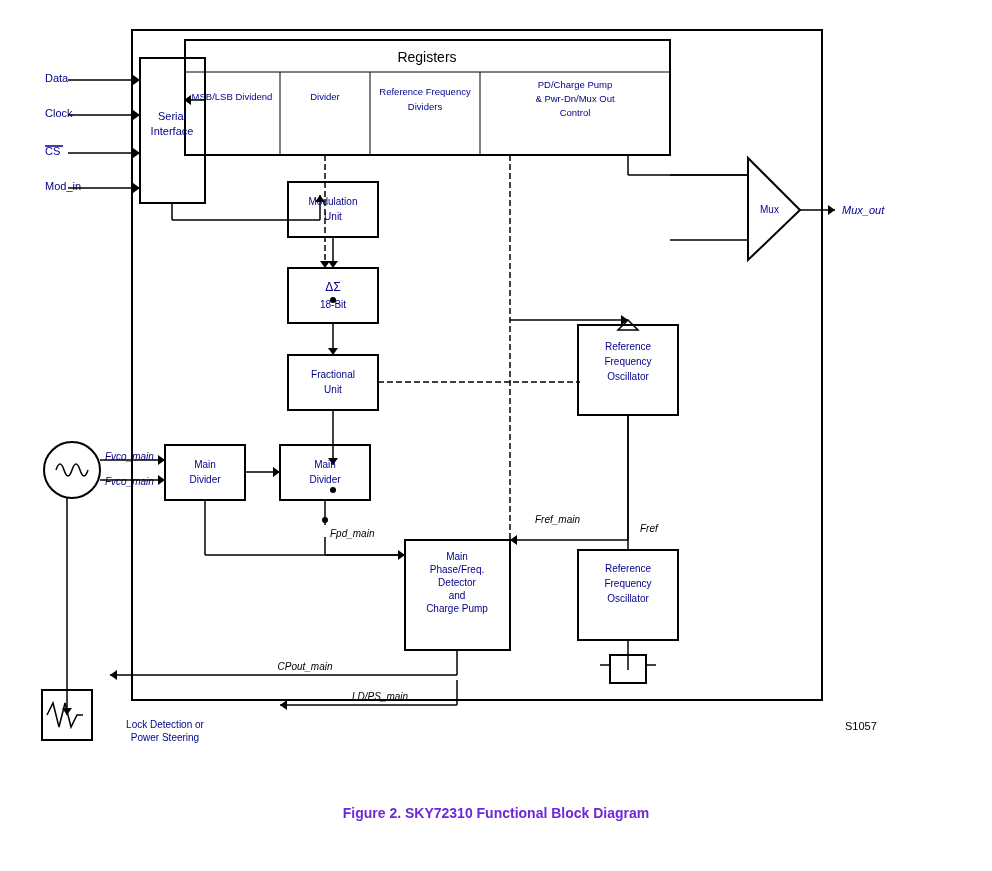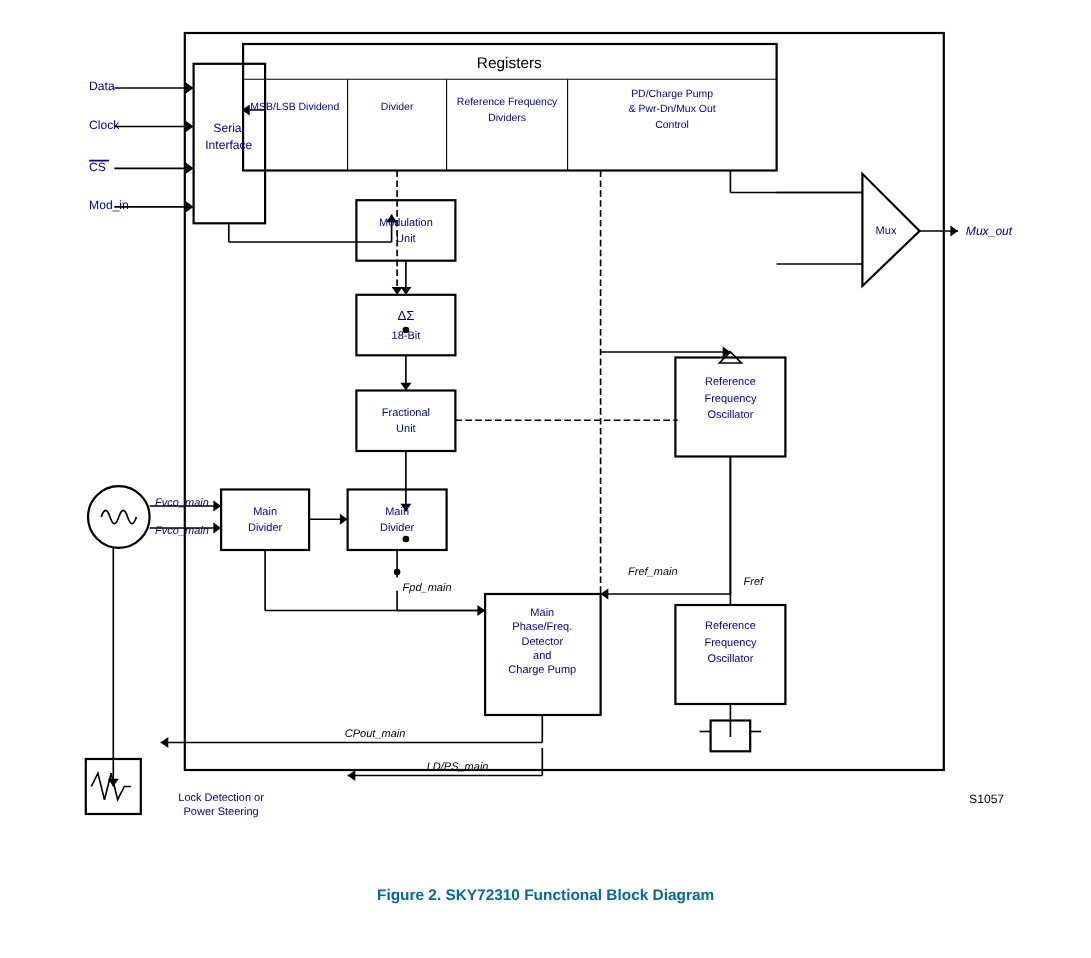--- a/index.html
+++ b/index.html
@@ -11,34 +11,33 @@
       align-items: center;
       min-height: 871px;
       width: 992px;
     }
     .page-container {
       width: 992px;
       min-height: 871px;
       background: #fff;
       display: flex;
       flex-direction: column;
-      align-items: center;
       padding: 10px;
     }
     .diagram-wrapper {
       position: relative;
       width: 900px;
       height: 780px;
     }
     .figure-caption {
       margin-top: 15px;
       font-size: 14px;
       font-weight: bold;
       text-align: center;
-      color: #0369a1;
+      color: #6d28d9;
     }
     svg.diagram-svg {
       position: absolute;
       top: 0;
       left: 0;
       width: 900px;
       height: 780px;
       pointer-events: none;
     }
   </style>

